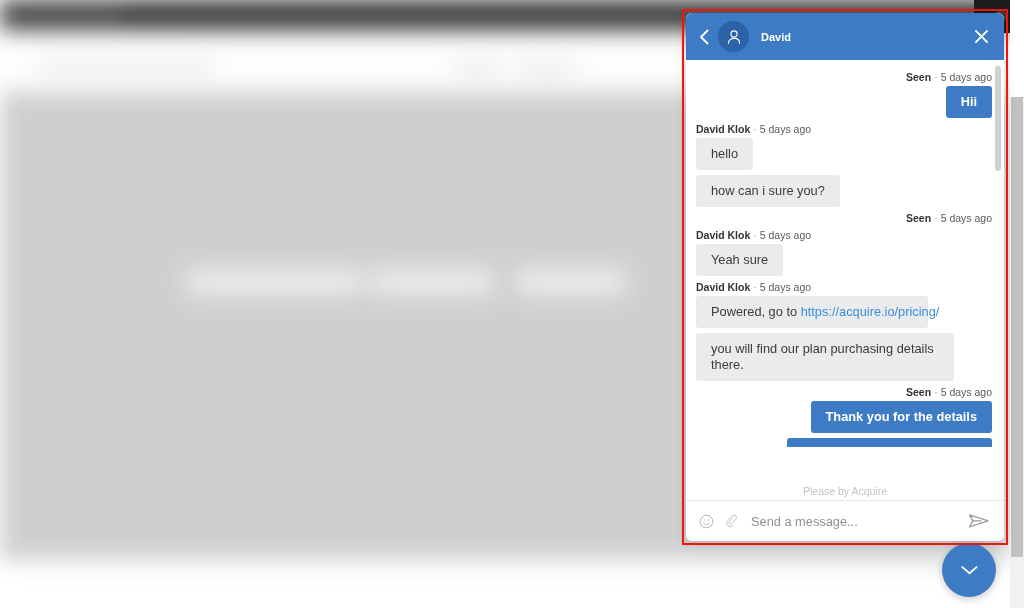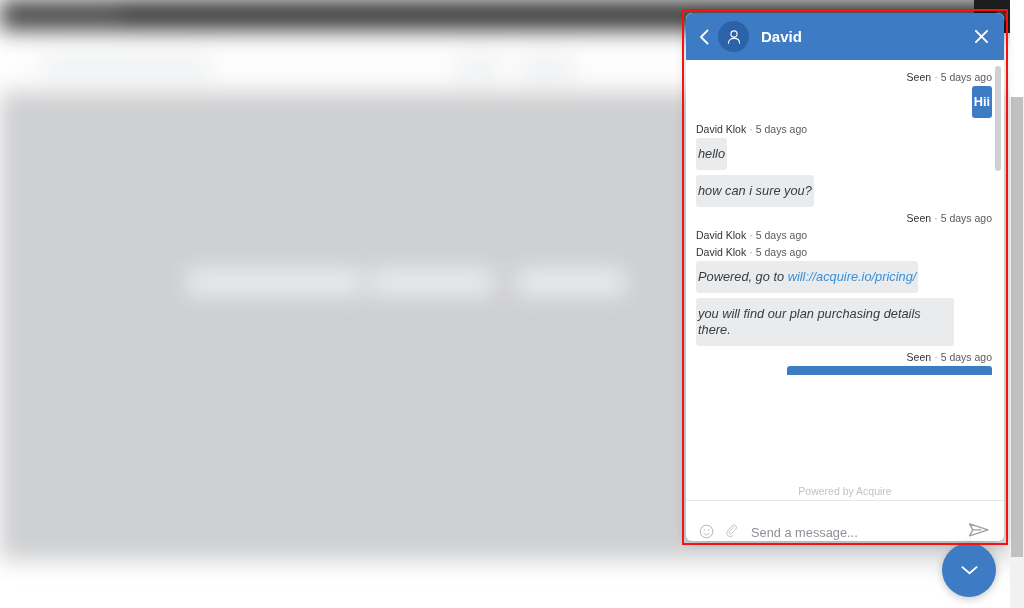--- a/index.html
+++ b/index.html
@@ -136,21 +136,21 @@
     cursor: pointer;
   }
   .hdr-back svg { display: block; }
   .hdr-avatar {
     width: 31px; height: 31px; border-radius: 50%;
     background: #2b62a8;
     display: flex; align-items: center; justify-content: center;
     margin-left: 4px; flex: 0 0 auto;
   }
   .hdr-name {
-    color: #ffffff; font-size: 15px; font-weight: bold;
+    color: #ffffff; font-size: 11px; font-weight: bold;
     margin-left: 12px; flex: 1 1 auto;
     white-space: nowrap; overflow: hidden;
   }
   .hdr-close {
     width: 22px; height: 22px; cursor: pointer;
     display: flex; align-items: center; justify-content: center;
   }
 
   
   .chat-body {
@@ -159,37 +159,37 @@
     overflow: hidden;
     background: #ffffff;
     padding: 6px 12px 0 10px;
   }
   .msg-group { margin-bottom: 2px; }
   .meta {
     font-size: 10.5px; color: #4a4a4a;
     margin: 5px 0 3px 0;
     white-space: nowrap;
   }
-  .meta .who { font-weight: normal; color: #333; }
+  .meta .who { font-weight: bold; color: #333; }
   .meta .dot { color: #9a9a9a; margin: 0 3px; }
   .meta .when { color: #5a5a5a; margin-top: 8px; }
   .meta.right { text-align: right; }
 
   .bubble-row { display: flex; margin-bottom: 5px; }
   .bubble-row.right { justify-content: flex-end; }
 
   .bubble {
     max-width: 232px;
-    padding: 8px 2px;
+    padding: 8px 15px;
     font-size: 12.8px;
     line-height: 16px;
     border-radius: 3px;
     word-wrap: break-word;
   }
-  .bubble.in  { background: #e9ebed; color: #3b3b3b; font-style: italic; }
+  .bubble.in  { background: #e9ebed; color: #3b3b3b; }
   .bubble.out { background: #3d7cc4; color: #ffffff; font-weight: bold; }
   .bubble a { color: #3a8fd9; text-decoration: none; }
 
   
   .bubble-row.clipped { margin-bottom: 0; }
   .bubble.clipped {
     height: 9px; padding: 0; width: 205px; border-radius: 3px 3px 0 0;
   }
 
   
@@ -211,21 +211,21 @@
     padding-bottom: 3px;
     background: linear-gradient(to bottom, rgba(255,255,255,0) 0%, rgba(255,255,255,0.92) 45%, #fff 100%);
     padding-top: 7px;
     pointer-events: none;
   }
 
   
   .composer {
     flex: 0 0 41px;
     border-top: 1px solid #e6e8ea;
-    display: flex; align-items: flex-end;
+    display: flex; align-items: center;
     padding: 0 12px 0 10px;
     background: #fff;
     border-radius: 0 0 6px 6px;
   }
   .comp-icon { width: 20px; height: 20px; display:flex; align-items:center; justify-content:center; cursor: pointer; }
   .comp-input {
     flex: 1 1 auto; border: none; outline: none;
     font-family: "Liberation Sans", sans-serif;
     font-size: 12.8px; color: #3b3b3b;
     margin-left: 8px; background: transparent;
@@ -322,47 +322,53 @@
       <div class="msg-group">
         <div class="meta right">
           <span class="who">Seen</span><span class="dot">·</span><span class="when">5 days ago</span>
         </div>
       </div>
 
       <div class="msg-group">
         <div class="meta">
           <span class="who">David Klok</span><span class="dot">·</span><span class="when">5 days ago</span>
         </div>
+        <div class="bubble-row">
+          <div class="bubble in">Yeah sure</div>
+        </div>
       </div>
 
       <div class="msg-group">
         <div class="meta">
           <span class="who">David Klok</span><span class="dot">·</span><span class="when">5 days ago</span>
         </div>
         <div class="bubble-row">
-          <div class="bubble in" style="white-space:nowrap;"><span>Powered, go to </span><a href="#">will://acquire.io/pricing/</a></div>
+          <div class="bubble in" style="white-space:nowrap;"><span>Powered, go to </span><a href="#">https://acquire.io/pricing/</a></div>
         </div>
         <div class="bubble-row">
           <div class="bubble in" style="width:268px; max-width:258px;">you will find our plan purchasing details there.</div>
         </div>
       </div>
 
       <div class="msg-group">
         <div class="meta right">
           <span class="who">Seen</span><span class="dot">·</span><span class="when">5 days ago</span>
         </div>
+        <div class="bubble-row right">
+          <div class="bubble out">Thank you for the details</div>
+        </div>
         <div class="bubble-row right clipped">
           <div class="bubble out clipped"></div>
         </div>
       </div>
 
       <div class="chat-scroll-track"></div>
       <div class="chat-scroll-thumb"></div>
 
-      <div class="powered">Powered by Acquire</div>
+      <div class="powered">Please by Acquire</div>
     </div>
 
     <div class="composer">
       <div class="comp-icon">
         <svg width="15" height="15" viewBox="0 0 20 20" aria-hidden="true">
           <circle cx="10" cy="10" r="8.4" fill="none" stroke="#b0b4b8" stroke-width="1.3"></circle>
           <circle cx="7" cy="8" r="0.95" fill="#b0b4b8"></circle>
           <circle cx="13" cy="8" r="0.95" fill="#b0b4b8"></circle>
           <path d="M6.3 12.2c1 1.5 2.3 2.2 3.7 2.2s2.7-0.7 3.7-2.2" fill="none" stroke="#b0b4b8" stroke-width="1.2" stroke-linecap="round"></path>
         </svg>

